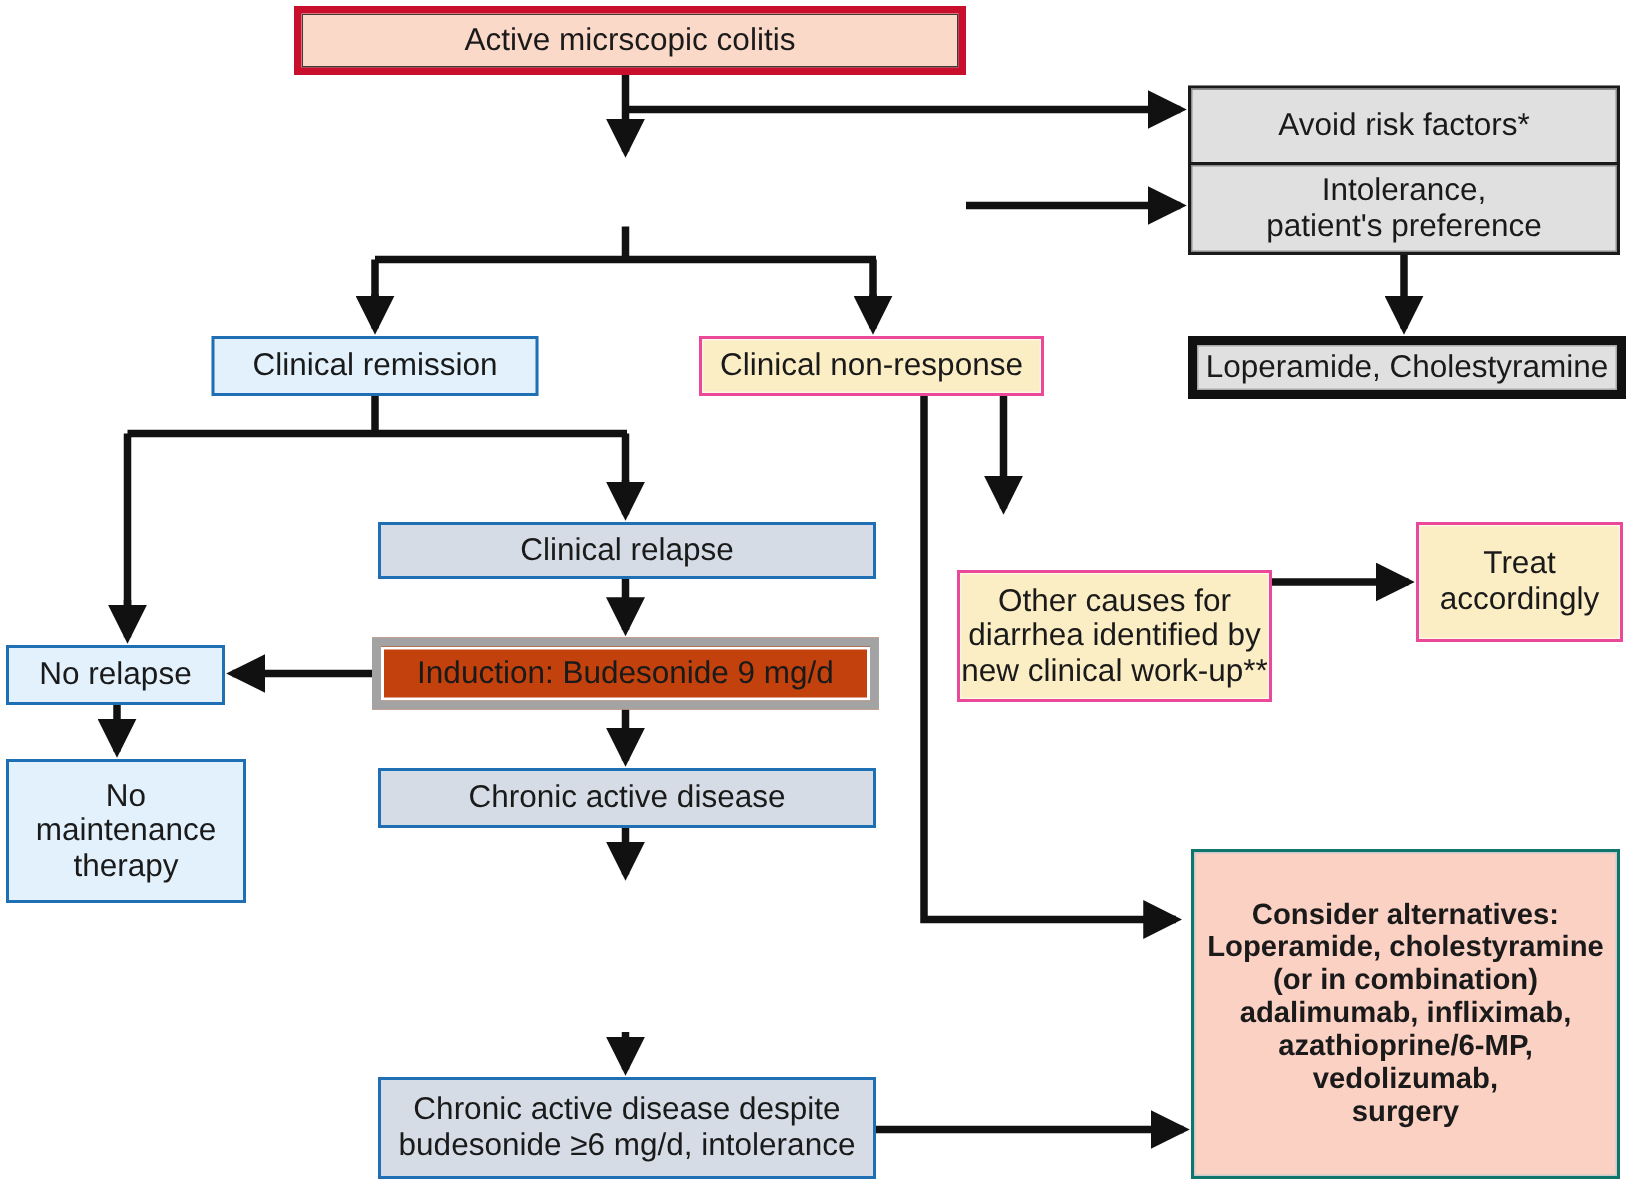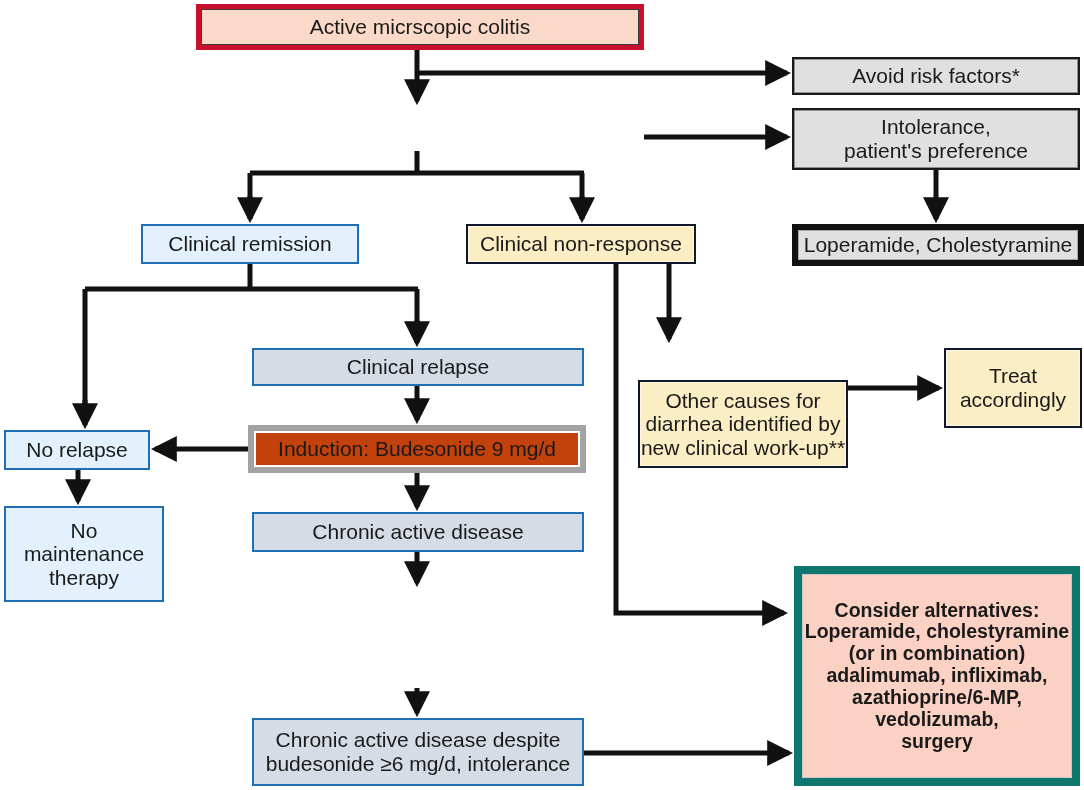--- a/index.html
+++ b/index.html
@@ -42,21 +42,21 @@
 
   
   .style-red {
     border: 5px solid #C8102E;
     background: #FBD9C8;
     box-shadow: inset 0 0 0 1px #3b3b3b;
     font-size: 21px;
   }
   
   .style-red-panel {
-    border: 8px solid #0f766e;
+    border: 2px solid #0f766e;
     background: #FBD1C4;
     box-shadow: inset 0 0 0 1px #c9c9c9;
     font-size: 19.5px;
     font-weight: bold;
   }
   
   .style-gray {
     border: 2px solid #1a1a1a;
     background: #E0E0E0;
     box-shadow: inset 0 0 0 1px #8d8d8d;
@@ -83,21 +83,21 @@
   }
   
   .style-blue-thick {
     border: 6px solid #a3a3a3;
     background: #c2410c;
     box-shadow: inset 0 0 0 2px #ffffff;
     font-size: 21px;
   }
   
   .style-yellow {
-    border: 2px solid #0f172a;
+    border: 2px solid #ec4899;
     background: #FBEDC4;
     box-shadow: inset 0 0 0 1px #fdf6e0;
     font-size: 21px;
   }
   .bold { font-weight: bold; }
 </style>
 </head>
 <body>
 
 <div id="canvas">
@@ -140,21 +140,21 @@
 
       <path d="M 417 552 L 417 583" marker-end="url(#ah)"></path>
 
       <path d="M 417 688 L 417 713" marker-end="url(#ah)"></path>
 
       <path d="M 584 753 L 789 753" marker-end="url(#ah)"></path>
     </g>
   </svg>
 
   <div class="node style-red" style="left:196px;top:4px;width:448px;height:46px;">Active micrscopic colitis</div>
-  <div class="node style-gray" style="left:792px;top:57px;width:288px;height:38px;text-align:center;">Avoid risk factors*</div>
+  <div class="node style-gray" style="left:792px;top:57px;width:288px;height:54px;text-align:center;">Avoid risk factors*</div>
   <div class="node style-gray" style="left:792px;top:108px;width:288px;height:62px;">Intolerance,
 patient's preference</div>
   <div class="node style-black" style="left:792px;top:224px;width:292px;height:42px;">Loperamide, Cholestyramine</div>
   <div class="node style-lblue" style="left:141px;top:224px;width:218px;height:40px;">Clinical remission</div>
   <div class="node style-yellow" style="left:466px;top:224px;width:230px;height:40px;">Clinical non-response</div>
   <div class="node style-yellow" style="left:638px;top:344px;width:210px;height:88px;margin-top:36px;">Other causes for
 diarrhea identified by
 new clinical work-up**</div>
   <div class="node style-yellow" style="left:944px;top:348px;width:138px;height:80px;">Treat
 accordingly</div>

